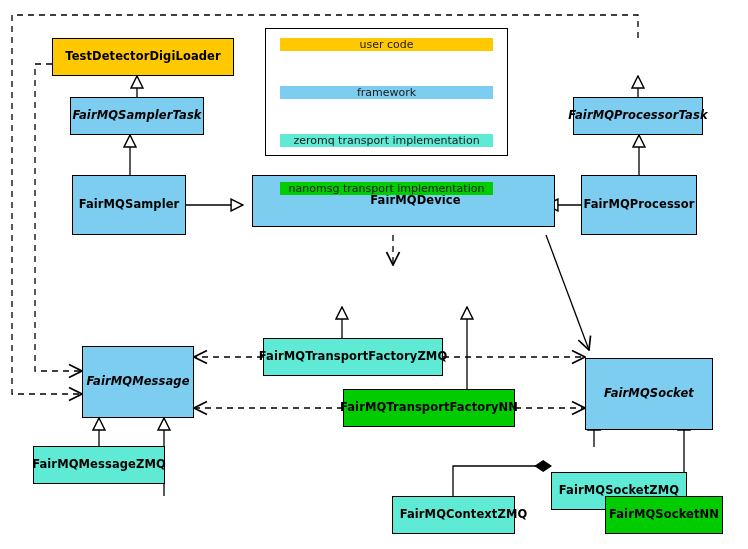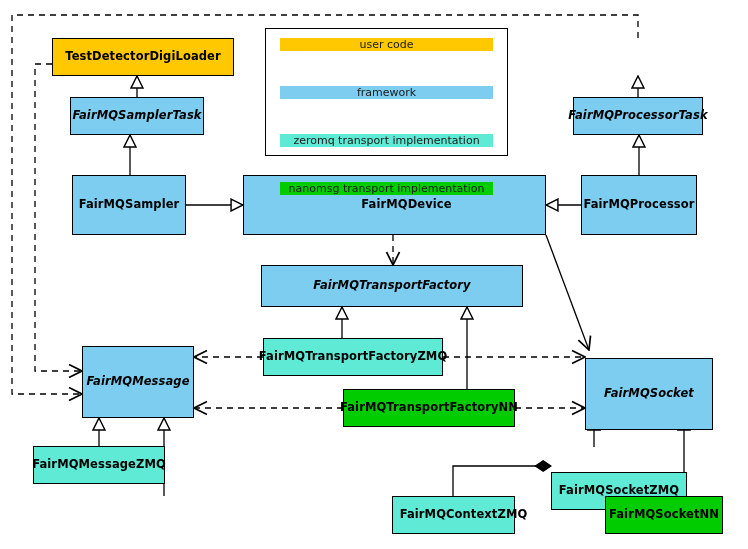--- a/index.html
+++ b/index.html
@@ -136,31 +136,28 @@
 
   <div class="node c-user" style="left:52px;  top:38px;  width:182px; height:38px;">
       <span>TestDetectorDigiLoader</span>
     </div>
   <div class="node c-framework italic" style="left:70px;  top:97px;  width:134px; height:38px;">
       <span>FairMQSamplerTask</span>
     </div>
   <div class="node c-framework" style="left:72px;  top:175px; width:114px; height:60px;">
       <span>FairMQSampler</span>
     </div>
-  <div class="node c-framework" style="left:243px; top:175px; width:303px; height:60px;padding-left:24px;">
+  <div class="node c-framework" style="left:252px; top:175px; width:303px; height:52px;padding-left:24px;">
       <span>FairMQDevice</span>
     </div>
   <div class="node c-framework italic" style="left:573px; top:97px;  width:130px; height:38px;">
       <span>FairMQProcessorTask</span>
     </div>
   <div class="node c-framework" style="left:581px; top:175px; width:116px; height:60px;">
       <span>FairMQProcessor</span>
-    </div>
-  <div class="node c-framework italic" style="left:261px; top:265px; width:262px; height:42px;">
-      <span>FairMQTransportFactory</span>
     </div>
   <div class="node c-zeromq" style="left:263px; top:338px; width:180px; height:38px;">
       <span>FairMQTransportFactoryZMQ</span>
     </div>
   <div class="node c-nanomsg" style="left:343px; top:389px; width:172px; height:38px;">
       <span>FairMQTransportFactoryNN</span>
     </div>
   <div class="node c-framework italic" style="left:82px;  top:346px; width:112px; height:72px;">
       <span>FairMQMessage</span>
     </div>

